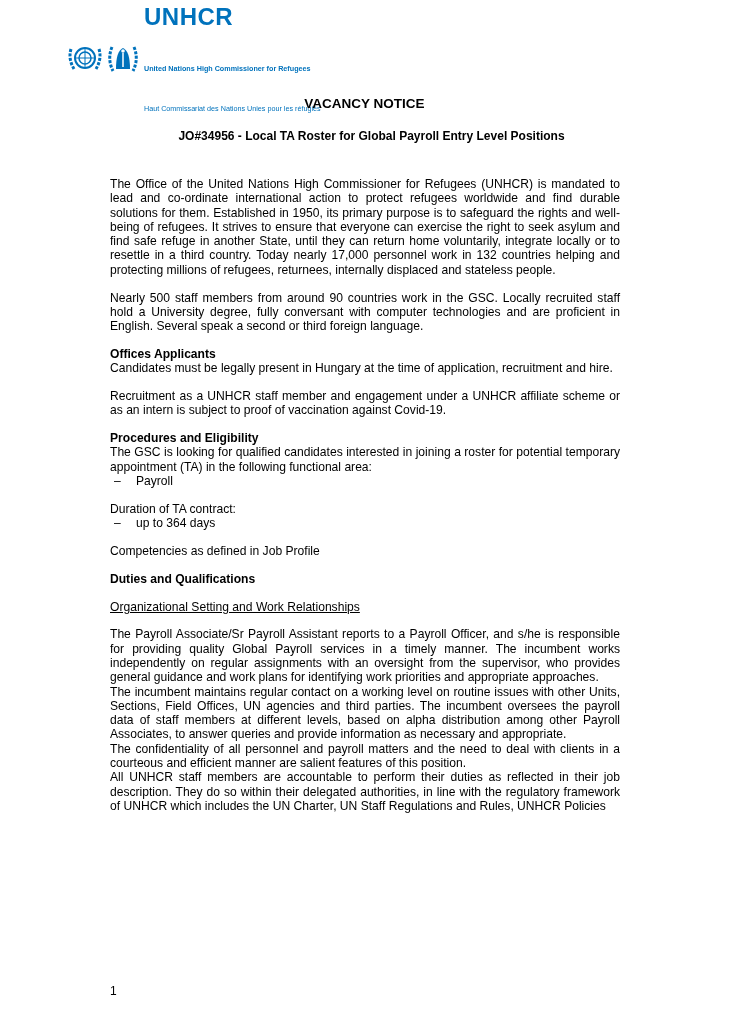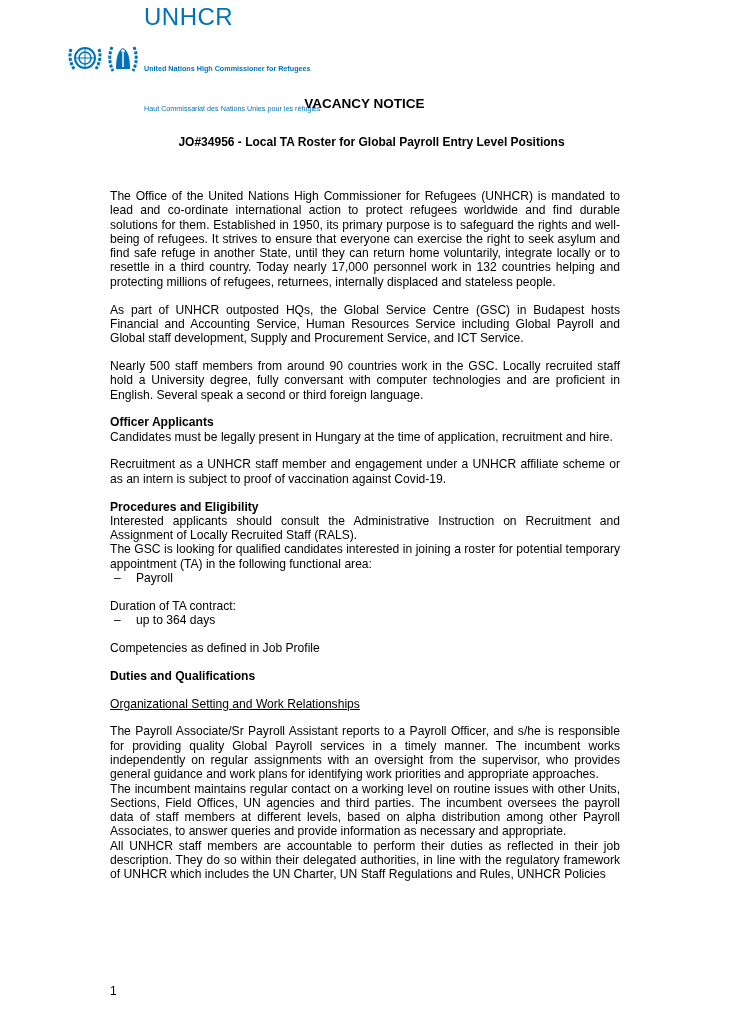--- a/index.html
+++ b/index.html
@@ -1,28 +1,28 @@
 <!DOCTYPE html>
 <html><head>
   <meta charset="utf-8">
   <style>
     html, body { margin: 0; padding: 0; background: #ffffff; }
     body { width: 729px; height: 1032px; position: relative; overflow: hidden;
       font-family: "Liberation Sans", sans-serif; color: #000; }
     .logo { position: absolute; left: 66px; top: 40px; height: 38px; display: flex; align-items: center; }
     .logo svg { display: block; }
     .logo-text { margin-left: 4px; color: #0072bc; line-height: 1; }
-    .logo-brand { font-weight: normal; font-size: 24px; letter-spacing: 0.5px; line-height: 22px; }
+    .logo-brand { font-weight: bold; font-size: 24px; letter-spacing: 0.5px; line-height: 22px; }
     .logo-en { font-weight: bold; font-size: 7.2px; line-height: 9px; margin-top: 36px; }
     .logo-fr { font-size: 7.2px; line-height: 8px; margin-top: 32px; }
     .title { position: absolute; left: 0; width: 729px; top: 96px; text-align: center;
       font-weight: bold; font-size: 13.5px; }
-    .subtitle { position: absolute; left: 0; width: 729px; top: 135px; text-align: center;
+    .subtitle { position: absolute; left: 0; width: 729px; top: 129px; text-align: center;
       font-weight: bold; font-size: 12px; padding-left: 14px; box-sizing: border-box;}
-    .content { position: absolute; left: 110px; width: 510px; top: 177px; font-size: 12.1px; line-height: 14.3px; margin-top: 12px; }
+    .content { position: absolute; left: 110px; width: 510px; top: 177px; font-size: 12.1px; line-height: 14.3px; }
     .content p { margin: 0 0 13.5px 0; text-align: justify; }
     .content p.tight { margin-bottom: 0; }
     .h { font-weight: bold; }
     .ul { text-decoration: underline; }
     .dash-item { display: flex; margin-left: 4px; }
     .dash-item .dash { width: 22px; }
     .pagenum { position: absolute; left: 110px; top: 984px; font-size: 12px; }
     .block { margin-bottom: 13.5px; }
   </style>
 </head>
@@ -46,43 +46,42 @@
     <div class="logo-en">United Nations High Commissioner for Refugees</div>
     <div class="logo-fr">Haut Commissariat des Nations Unies pour les réfugiés</div>
   </div>
 </div>
 
 <div class="title">VACANCY NOTICE</div>
 <div class="subtitle">JO#34956 - Local TA Roster for Global Payroll Entry Level Positions</div>
 
 <div class="content">
   <p>The Office of the United Nations High Commissioner for Refugees (UNHCR) is mandated to lead and co-ordinate international action to protect refugees worldwide and find durable solutions for them. Established in 1950, its primary purpose is to safeguard the rights and well-being of refugees. It strives to ensure that everyone can exercise the right to seek asylum and find safe refuge in another State, until they can return home voluntarily, integrate locally or to resettle in a third country. Today nearly 17,000 personnel work in 132 countries helping and protecting millions of refugees, returnees, internally displaced and stateless people.</p>
-  <p>As part of UNHCR outposted HQs, the Global Service Centre (GSC) in Budapest hosts Financial and Accounting Service, Human Resources Service including Global Payroll and Global staff development, Supply and Procurement Service, and ICT Service.</p>
   <p>Nearly 500 staff members from around 90 countries work in the GSC. Locally recruited staff hold a University degree, fully conversant with computer technologies and are proficient in English. Several speak a second or third foreign language.</p>
 
-  <div class="h">Officer Applicants</div>
+  <div class="h">Offices Applicants</div>
   <p>Candidates must be legally present in Hungary at the time of application, recruitment and hire.</p>
   <p>Recruitment as a UNHCR staff member and engagement under a UNHCR affiliate scheme or as an intern is subject to proof of vaccination against Covid-19.</p>
 
   <div class="h">Procedures and Eligibility</div>
-  <p class="tight">Interested applicants should consult the Administrative Instruction on Recruitment and Assignment of Locally Recruited Staff (RALS).</p>
   <p class="tight">The GSC is looking for qualified candidates interested in joining a roster for potential temporary appointment (TA) in the following functional area:</p>
   <div class="dash-item block">
     <span class="dash">–</span>
     <span>Payroll</span>
   </div>
   <div>Duration of TA contract:</div>
   <div class="dash-item block">
     <span class="dash">–</span>
     <span>up to 364 days</span>
   </div>
 
   <p>Competencies as defined in Job Profile</p>
 
   <p class="h">Duties and Qualifications</p>
   <p><span class="ul">Organizational Setting and Work Relationships</span></p>
 
   <p class="tight">The Payroll Associate/Sr Payroll Assistant reports to a Payroll Officer, and s/he is responsible for providing quality Global Payroll services in a timely manner.  The incumbent works independently on regular assignments with an oversight from the supervisor, who provides general guidance and work plans for identifying work priorities and appropriate approaches.</p>
   <p class="tight">The incumbent maintains regular contact on a working level on routine issues with other Units, Sections, Field Offices, UN agencies and third parties. The incumbent oversees the payroll data of staff members at different levels, based on alpha distribution among other Payroll Associates, to answer queries and provide information as necessary and appropriate.</p>
+  <p class="tight">The confidentiality of all personnel and payroll matters and the need to deal with clients in a courteous and efficient manner are salient features of this position.</p>
   <p class="tight">All UNHCR staff members are accountable to perform their duties as reflected in their job description. They do so within their delegated authorities, in line with the regulatory framework of UNHCR which includes the UN Charter, UN Staff Regulations and Rules, UNHCR Policies</p>
 </div>
 
 <div class="pagenum">1</div>
 
 </body></html>

